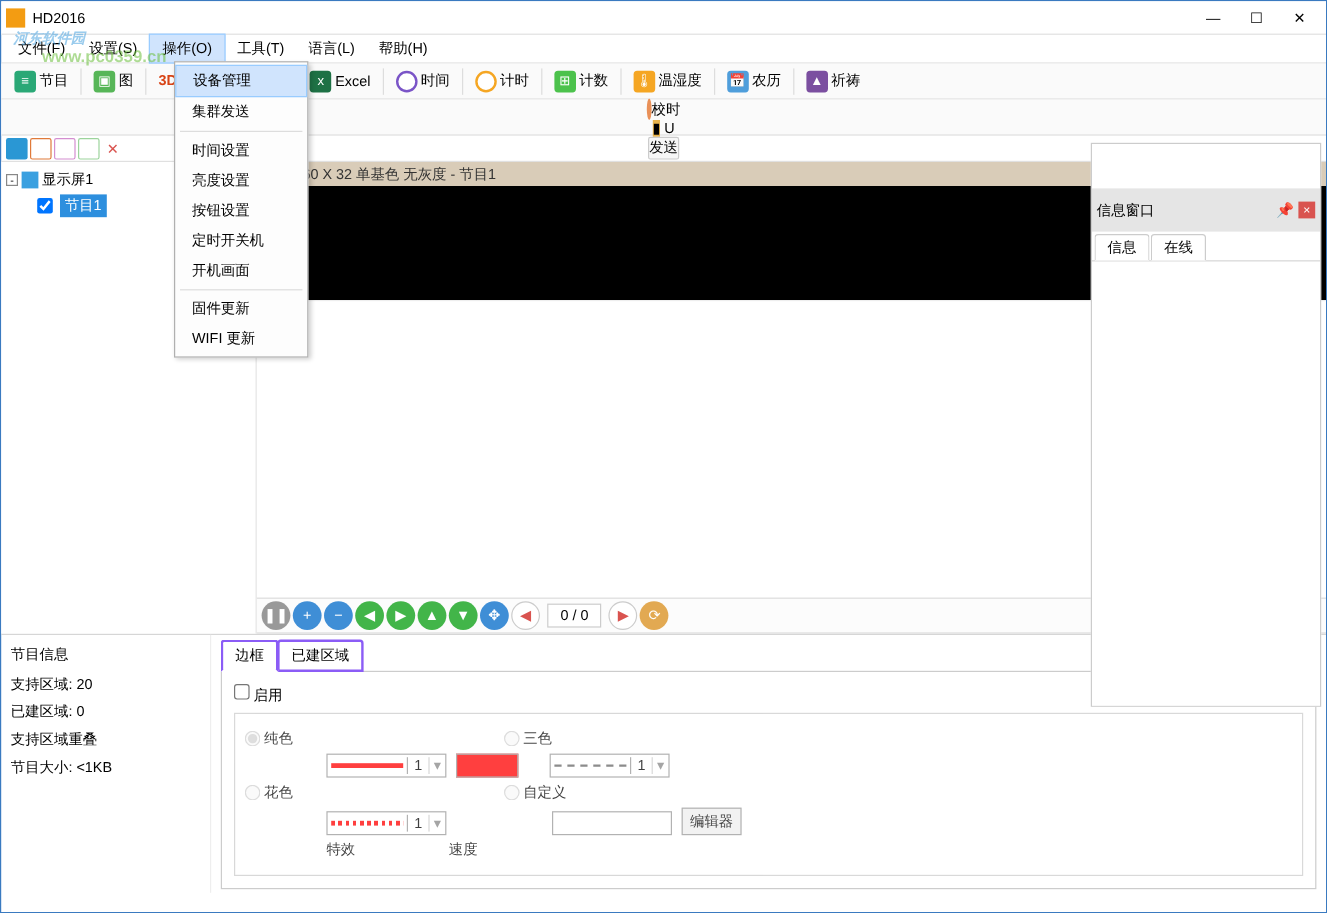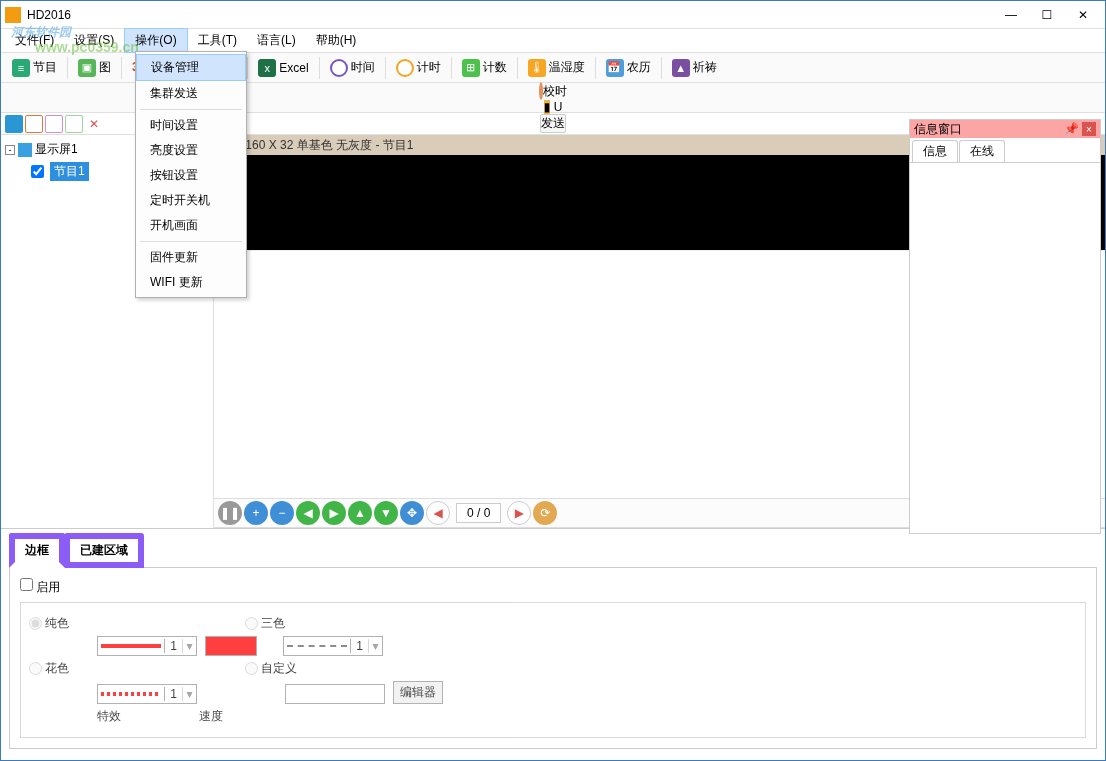--- a/index.html
+++ b/index.html
@@ -26,21 +26,21 @@
 .toolbar .tb-icon { width: 18px; height: 18px; border-radius: 3px; display: inline-flex; align-items: center; justify-content: center; font-size: 11px; color: #fff; }
 .toolbar .sep { width: 1px; height: 22px; background: #ddd; margin: 0 3px; }
 
 .toolbar2 { height: 30px; display: flex; align-items: center; border-bottom: 1px solid #e0e0e0; padding: 0 4px; background: #fafafa; flex-direction: column; }
 
 
 .mini-tb { height: 22px; display: flex; align-items: center; gap: 2px; padding: 0 4px; border-bottom: 1px solid #e0e0e0; }
 .mini-tb .mt-icon { width: 18px; height: 18px; border-radius: 2px; }
 
 
-.dropdown { position: absolute; top: 50px; left: 134px; width: 112px; background: #fdfdfd; border: 1px solid #b0b0b0; box-shadow: 2px 2px 4px rgba(0,0,0,0.2); z-index: 300; padding: 2px 0; }
+.dropdown { position: absolute; top: 50px; left: 144px; width: 112px; background: #fdfdfd; border: 1px solid #b0b0b0; box-shadow: 2px 2px 4px rgba(0,0,0,0.2); z-index: 300; padding: 2px 0; }
 .dropdown .dd-item { padding: 4px 14px; cursor: pointer; }
 .dropdown .dd-item.hl { background: #d0e4fd; border: 1px solid #99ccff; }
 .dropdown .dd-sep { height: 1px; background: #ddd; margin: 3px 4px; }
 
 
 .main-row { display: flex; height: 393px; }
 .tree-pane { width: 213px; border-right: 1px solid #e0e0e0; background: #fff; padding: 4px; }
 .tree-node { display: flex; align-items: center; gap: 3px; padding: 2px 0; }
 .tree-node .box { width: 10px; height: 10px; border: 1px solid #888; display: inline-flex; align-items: center; justify-content: center; font-size: 9px; }
 .tree-node .ic { width: 14px; height: 14px; }
@@ -53,35 +53,35 @@
 .preview-black { height: 95px; background: #000; }
 .preview-white { flex: 1; background: #fff; border-top: 1px solid #eee; }
 
 
 .transport { height: 30px; border-top: 1px solid #ddd; border-bottom: 1px solid #ddd; display: flex; align-items: center; gap: 2px; padding: 0 4px; background: #fcfcfc; }
 .transport .ctrl { width: 24px; height: 24px; border-radius: 12px; display: flex; align-items: center; justify-content: center; color: #fff; cursor: pointer; font-size: 12px; }
 .transport .counter { border: 1px solid #ccc; padding: 2px 10px; background: #fff; margin: 0 4px; }
 
 
 .info-panel { position: absolute; top: 118px; right: 4px; width: 192px; border: 1px solid #ccc; background: #fff; }
-.info-panel .ip-title { height: 18px; background: #fca5a5; padding: 1px 4px; display: flex; align-items: center; font-size: 11px; }
+.info-panel .ip-title { height: 36px; background: #e5e5e5; padding: 1px 4px; display: flex; align-items: center; font-size: 11px; margin-top: 37px; }
 .info-panel .ip-title .pin { margin-left: auto; color: #555; margin-right: 3px; }
 .info-panel .ip-title .close { width: 14px; height: 14px; background: #d9534f; color: #fff; display: flex; align-items: center; justify-content: center; font-size: 10px; }
 .info-panel .ip-tabs { display: flex; border-bottom: 1px solid #ccc; }
 .info-panel .ip-tab { padding: 2px 10px; border: 1px solid #ccc; border-bottom: none; background: #fff; margin-right: -1px; margin-top: 2px; margin-left: 2px; border-radius: 3px 3px 0 0; }
 .info-panel .ip-body { height: 370px; background: #fff; }
 
 
 .props { display: flex; height: 216px; border-top: 1px solid #ccc; }
 .props-left { width: 175px; padding: 8px; border-right: 1px solid #eee; }
 .props-left .pl-title { font-weight: normal; margin-bottom: 8px; }
 .props-left .pl-row { margin: 6px 0; }
 .props-right { flex: 1; padding: 4px 8px; }
 .props-right .pr-tabs { display: flex; }
-.props-right .pr-tab { padding: 3px 10px; border: 6px solid #8b5cf6; background: #fff; border-radius: 3px 3px 0 0; margin-right: -1px; font-weight: bold; }
+.props-right .pr-tab { padding: 3px 10px; border: 2px solid #8b5cf6; background: #fff; border-radius: 3px 3px 0 0; margin-right: -1px; }
 .props-right .pr-tab.active { border-bottom-color: #fff; position: relative; z-index: 1; }
 .props-right .pr-body { border: 1px solid #ccc; padding: 10px; margin-top: -1px; }
 .opt-group { border: 1px solid #ccc; padding: 8px; margin-top: 6px; }
 .opt-row { display: flex; align-items: flex-end; gap: 8px; margin: 4px 0; }
 .opt-row label { display: flex; align-items: center; gap: 3px; width: 60px; }
 .opt-row input[type=radio] { margin: 0; }
 .swatch { width: 100px; height: 20px; border: 1px solid #999; background: #fff; display: inline-flex; align-items: center; }
 .swatch .bar { height: 4px; background: red; flex: 1; margin: 0 3px; }
 .swatch .bar.dashed { border-top: 2px dashed #666; background: none; height: 0; }
 .swatch .num { width: 18px; text-align: center; border-left: 1px solid #999; }
@@ -252,20 +252,27 @@
     <span class="close">×</span>
   </div>
   <div class="ip-tabs">
     <div class="ip-tab">信息</div>
     <div class="ip-tab">在线</div>
   </div>
   <div class="ip-body"></div>
 </div>
 
 <div class="props">
+  <div class="props-left">
+    <div class="pl-title">节目信息</div>
+    <div class="pl-row"><span>支持区域:</span> <span>20</span></div>
+    <div class="pl-row"><span>已建区域:</span> <span>0</span></div>
+    <div class="pl-row"><span>支持区域重叠</span></div>
+    <div class="pl-row"><span>节目大小:</span> <span>&lt;1KB</span></div>
+  </div>
 
   <div class="props-right">
     <div class="pr-tabs">
       <div class="pr-tab active">边框</div>
       <div class="pr-tab">已建区域</div>
     </div>
     <div class="pr-body">
       <label>
         <input type="checkbox" style="">
         <span>启用</span>

